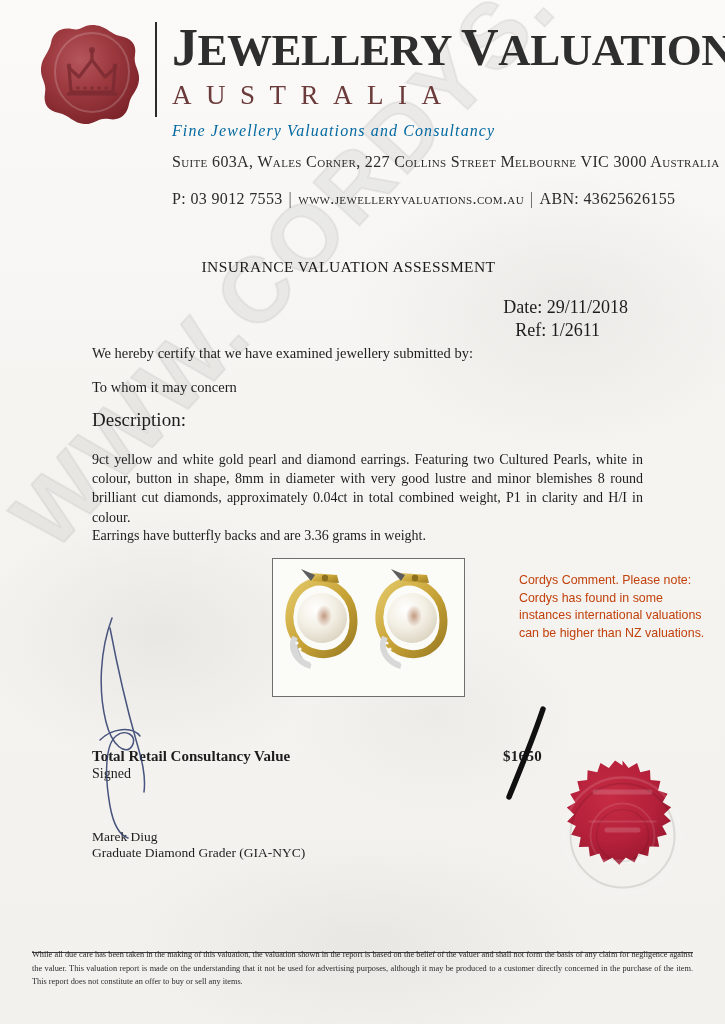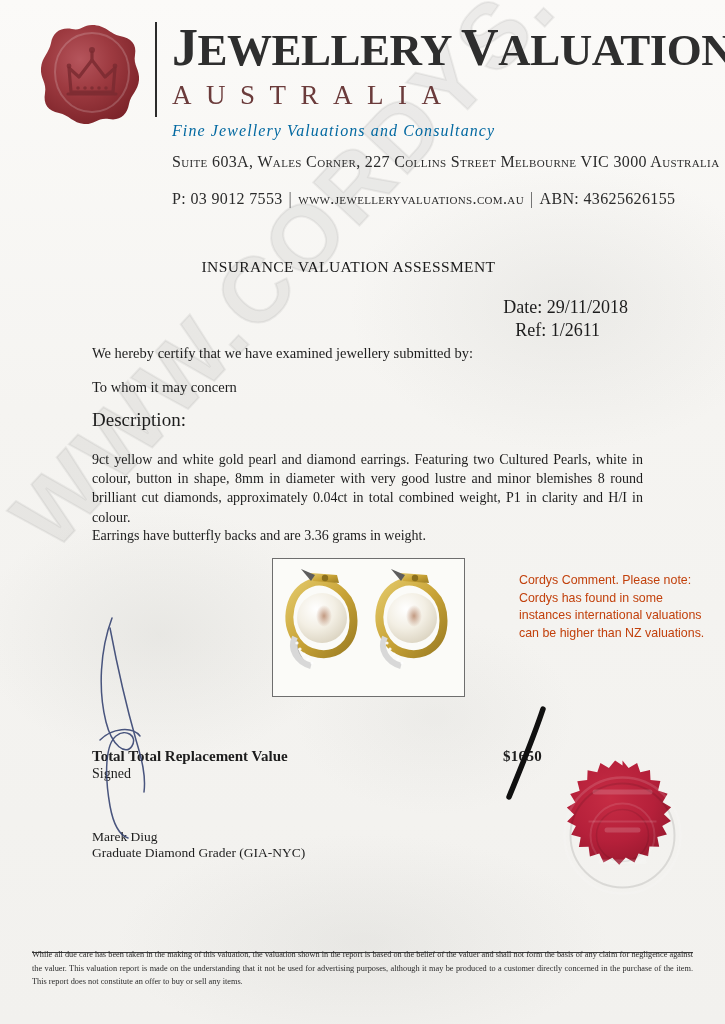--- a/index.html
+++ b/index.html
@@ -374,21 +374,21 @@
           <ellipse cx="43" cy="53" rx="8" ry="11" fill="url(#pearlspot)"></ellipse>
           <path d="M30 10 L56 12 L58 20 L32 18 Z" fill="url(#goldg)"></path>
           <circle cx="44" cy="15" r="3.2" fill="#8a6f1e"></circle>
           <path d="M20 6 L34 12 L30 18 Z" fill="#5d5d5d"></path>
         </g>
       </svg>
     </div>
 
     <div class="cordys-note">Cordys Comment.  Please note:  Cordys has found in some instances international valuations can be higher than NZ valuations.</div>
 
-    <div class="total-label">Total Total Replacement Value</div>
+    <div class="total-label">Total Retail Consultancy Value</div>
     <div class="signed-label">Signed</div>
     <div class="total-value">$1650</div>
 
     <div class="valuer-name">Marek Diug</div>
     <div class="valuer-title">Graduate Diamond Grader (GIA-NYC)</div>
 
     <div class="footer-rule"></div>
     <div class="footer-text">While all due care has been taken in the making of this valuation, the valuation shown in the report is based on the belief of the valuer and shall not form the basis of any claim for negligence against the valuer. This valuation report is made on the understanding that it not be used for advertising purposes, although it may be produced to a customer directly concerned in the purchase of the item.  This report does not constitute an offer to buy or sell any items.</div>
 
   </div>

